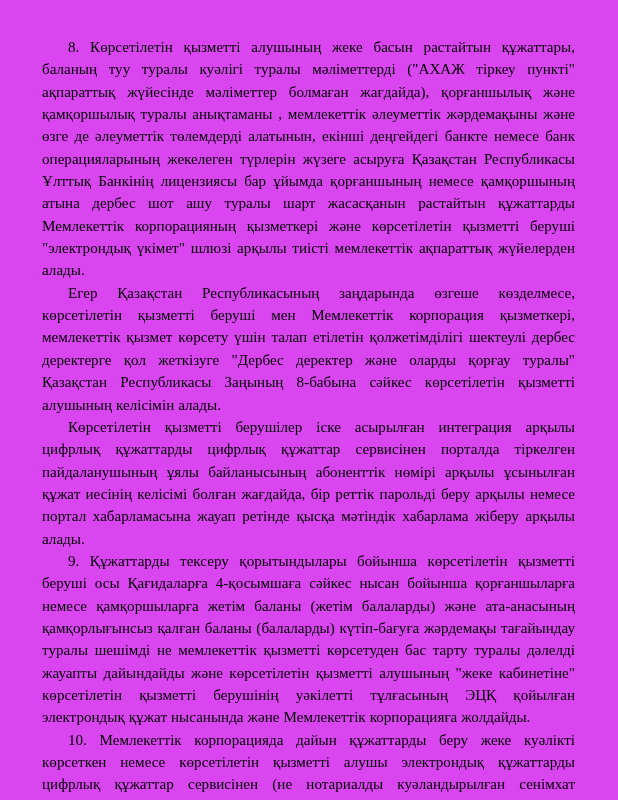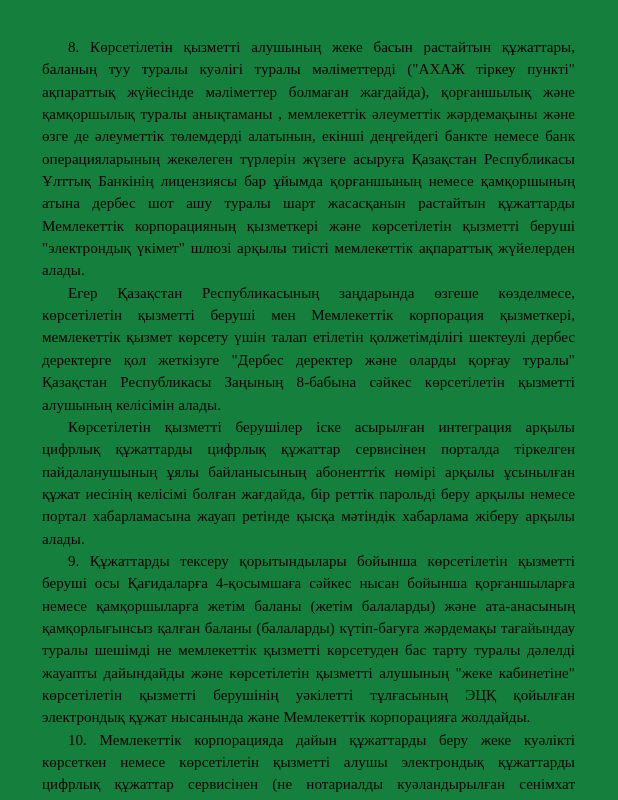--- a/index.html
+++ b/index.html
@@ -15,21 +15,21 @@
     font-family: "Liberation Serif", "DejaVu Serif", serif;
     color: #000000;
     -webkit-font-smoothing: antialiased;
   }
   .page {
     position: relative;
     width: 618px;
     height: 800px;
     box-sizing: border-box;
     padding: 36px 43px 0 42px;
-    background: #15803d;
+    background: #d946ef;
   }
   .doc-body {
     width: 533px;
   }
   p.para {
     margin: 0;
     padding: 0;
     text-align: justify;
     text-justify: inter-word;
     text-indent: 26px;

